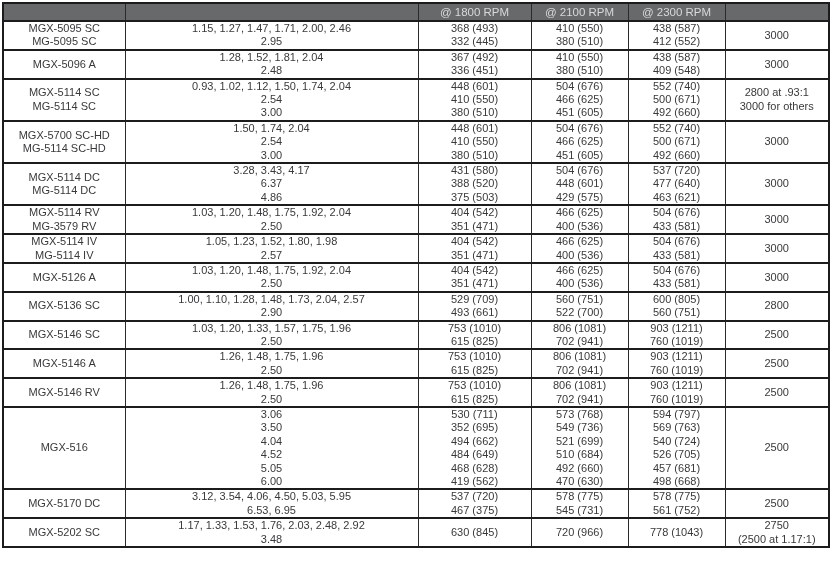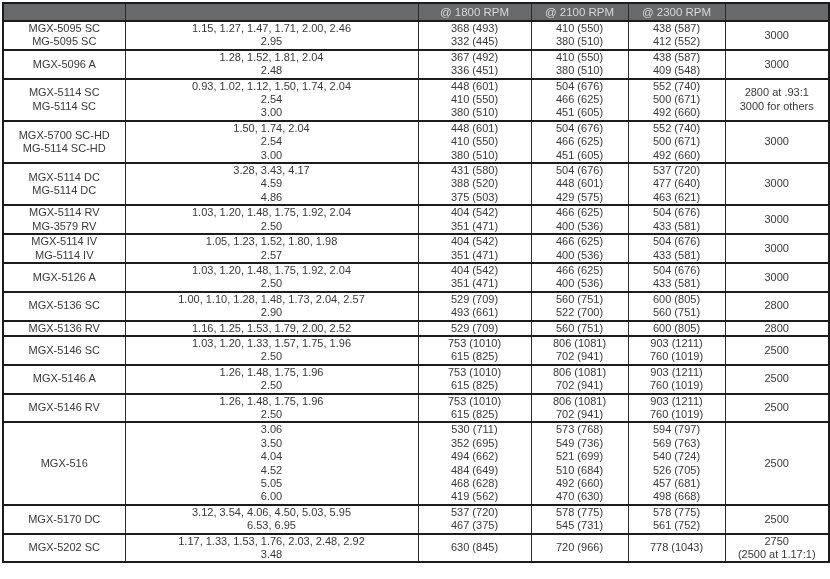--- a/index.html
+++ b/index.html
@@ -187,21 +187,21 @@
             <div class="line">3000</div>
           </td>
         </tr>
         <tr>
           <td>
             <div class="line">MGX-5114 DC</div>
             <div class="line">MG-5114 DC</div>
           </td>
           <td>
             <div class="line">3.28, 3.43, 4.17</div>
-            <div class="line">4.59</div>
+            <div class="line">6.37</div>
             <div class="line">4.86</div>
           </td>
           <td>
             <div class="line">431 (580)</div>
             <div class="line">388 (520)</div>
             <div class="line">375 (503)</div>
           </td>
           <td>
             <div class="line">504 (676)</div>
             <div class="line">448 (601)</div>
@@ -302,40 +302,20 @@
             <div class="line">529 (709)</div>
             <div class="line">493 (661)</div>
           </td>
           <td>
             <div class="line">560 (751)</div>
             <div class="line">522 (700)</div>
           </td>
           <td>
             <div class="line">600 (805)</div>
             <div class="line">560 (751)</div>
-          </td>
-          <td>
-            <div class="line">2800</div>
-          </td>
-        </tr>
-        <tr>
-          <td>
-            <div class="line">MGX-5136 RV</div>
-          </td>
-          <td>
-            <div class="line">1.16, 1.25, 1.53, 1.79, 2.00, 2.52</div>
-          </td>
-          <td>
-            <div class="line">529 (709)</div>
-          </td>
-          <td>
-            <div class="line">560 (751)</div>
-          </td>
-          <td>
-            <div class="line">600 (805)</div>
           </td>
           <td>
             <div class="line">2800</div>
           </td>
         </tr>
         <tr>
           <td>
             <div class="line">MGX-5146 SC</div>
           </td>
           <td>

